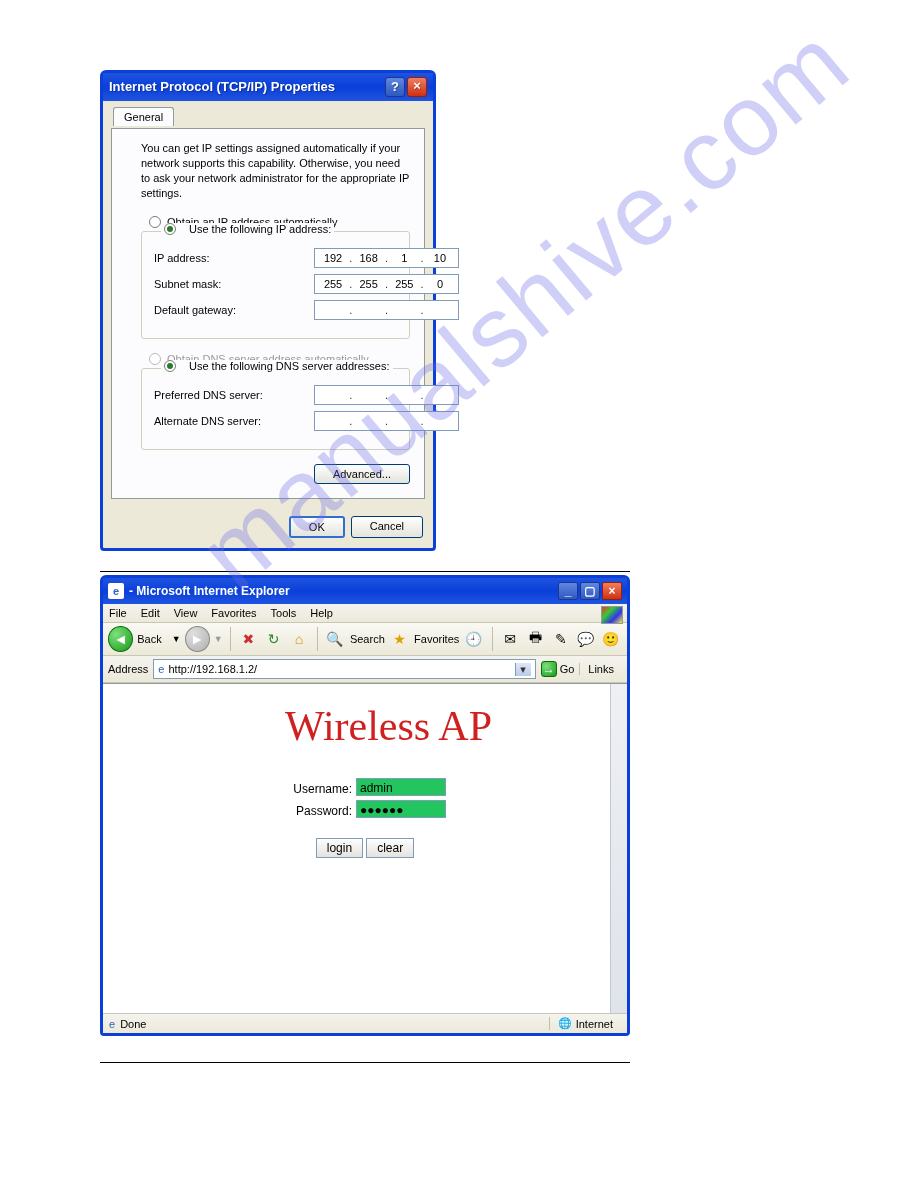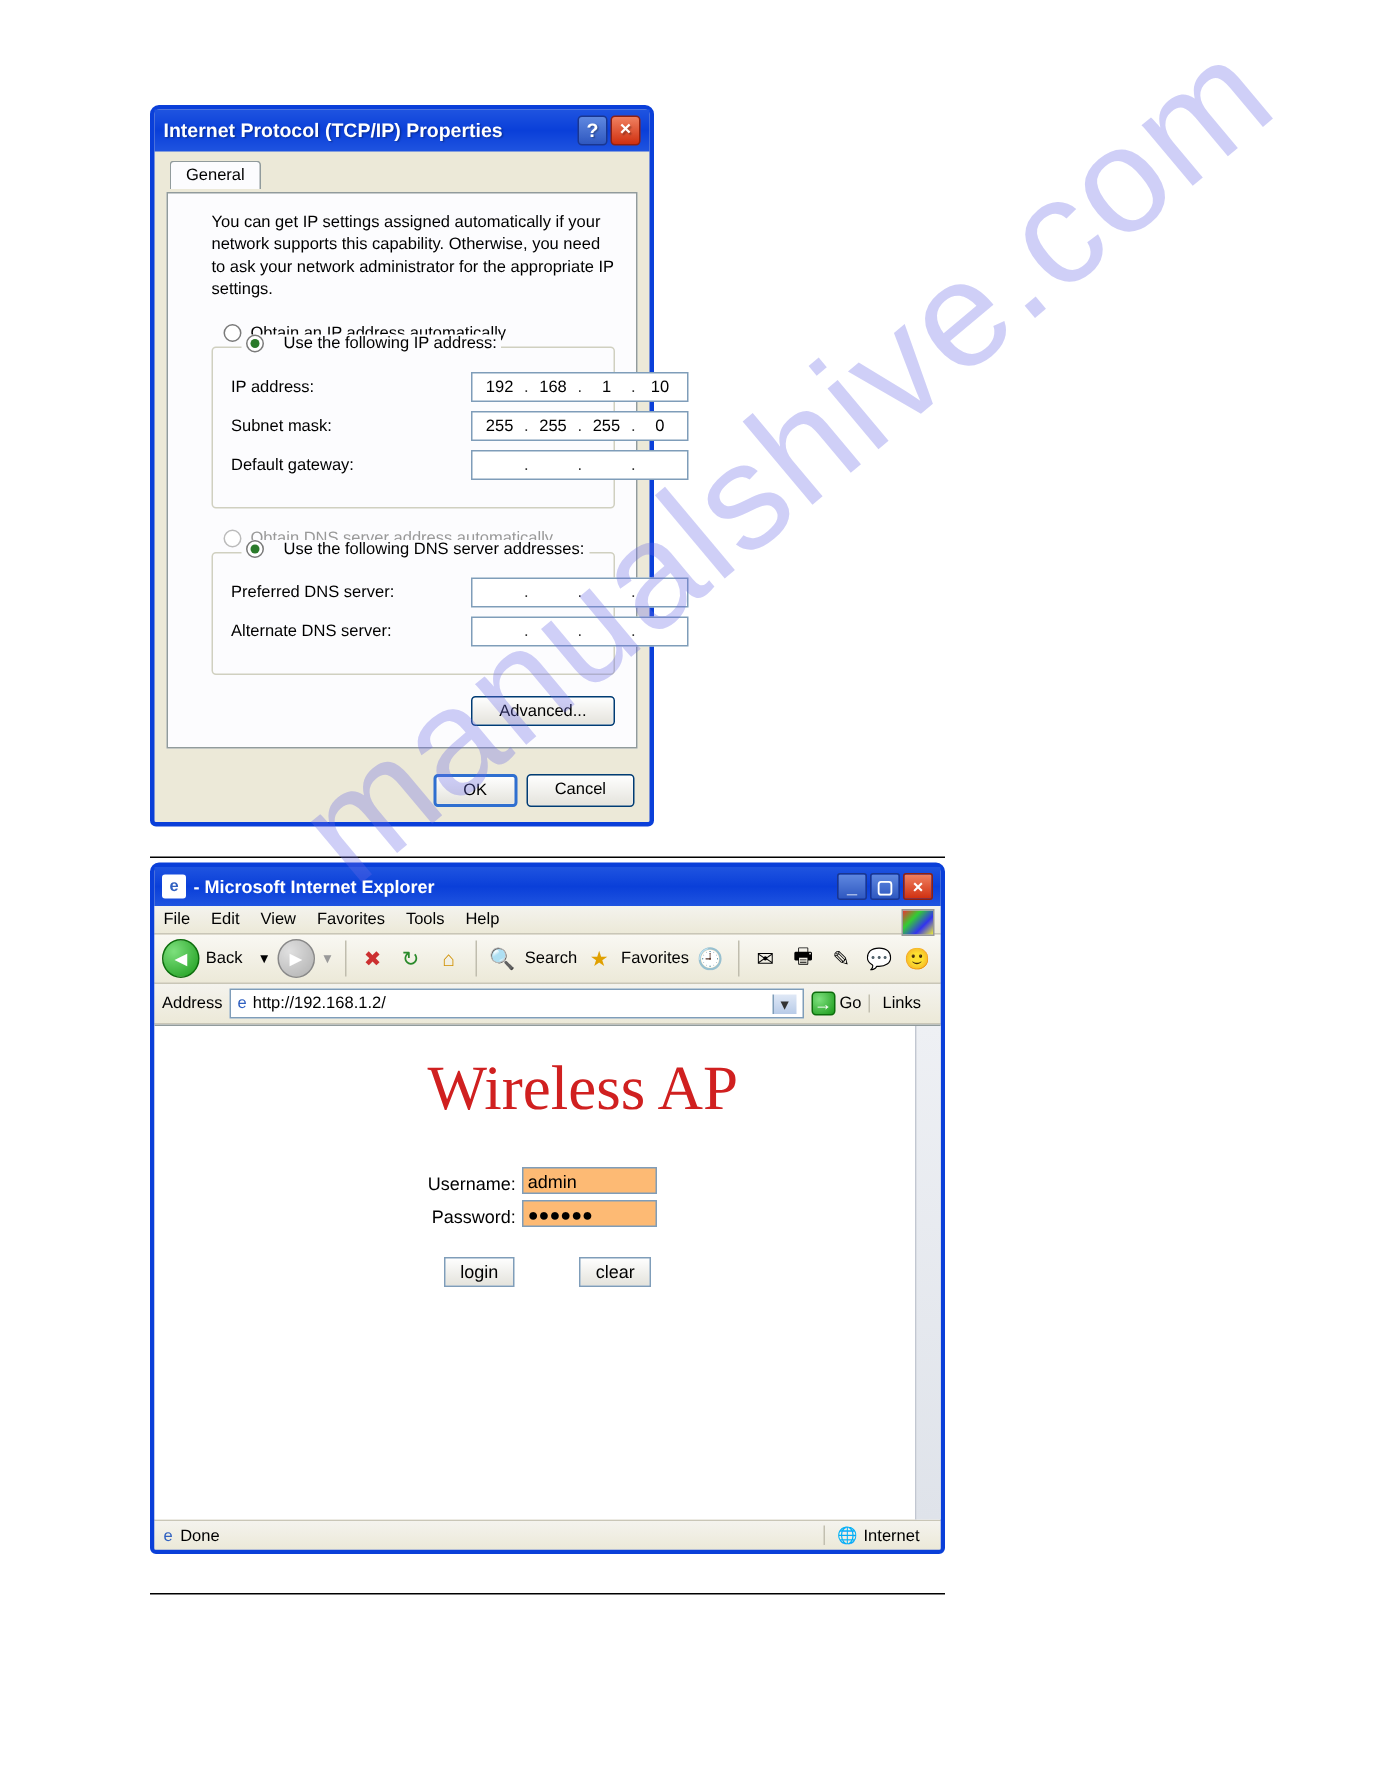--- a/index.html
+++ b/index.html
@@ -381,37 +381,37 @@
   }
   .login-row {
     display: flex;
     align-items: flex-end;
     margin: 4px 0;
     font-size: 12px;
   }
   .login-row .llbl { width: 72px; text-align: right; padding-right: 4px; }
   .login-input {
     border: 1px solid #7f9db9;
-    background: #fdba74;
+    background: #22c55e;
     height: 18px;
     width: 90px;
     padding: 0 3px;
     font-size: 12px;
     line-height: 18px;
   }
   .login-btns {
     margin-top: 20px;
     text-align: center;
   }
   .login-btns button {
     border: 1px solid #7f9db9;
     background: linear-gradient(#fefefe,#e4e3dc);
     padding: 2px 10px;
     font-size: 12px;
-    margin: 0 20px;
+    margin: 0 0;
     cursor: pointer;
     border-radius: 0;
   }
   .statusbar {
     background: linear-gradient(#f4f3ee,#ece9d8);
     padding: 3px 6px;
     font-size: 11px;
     display: flex;
     align-items: center;
     gap: 5px;

